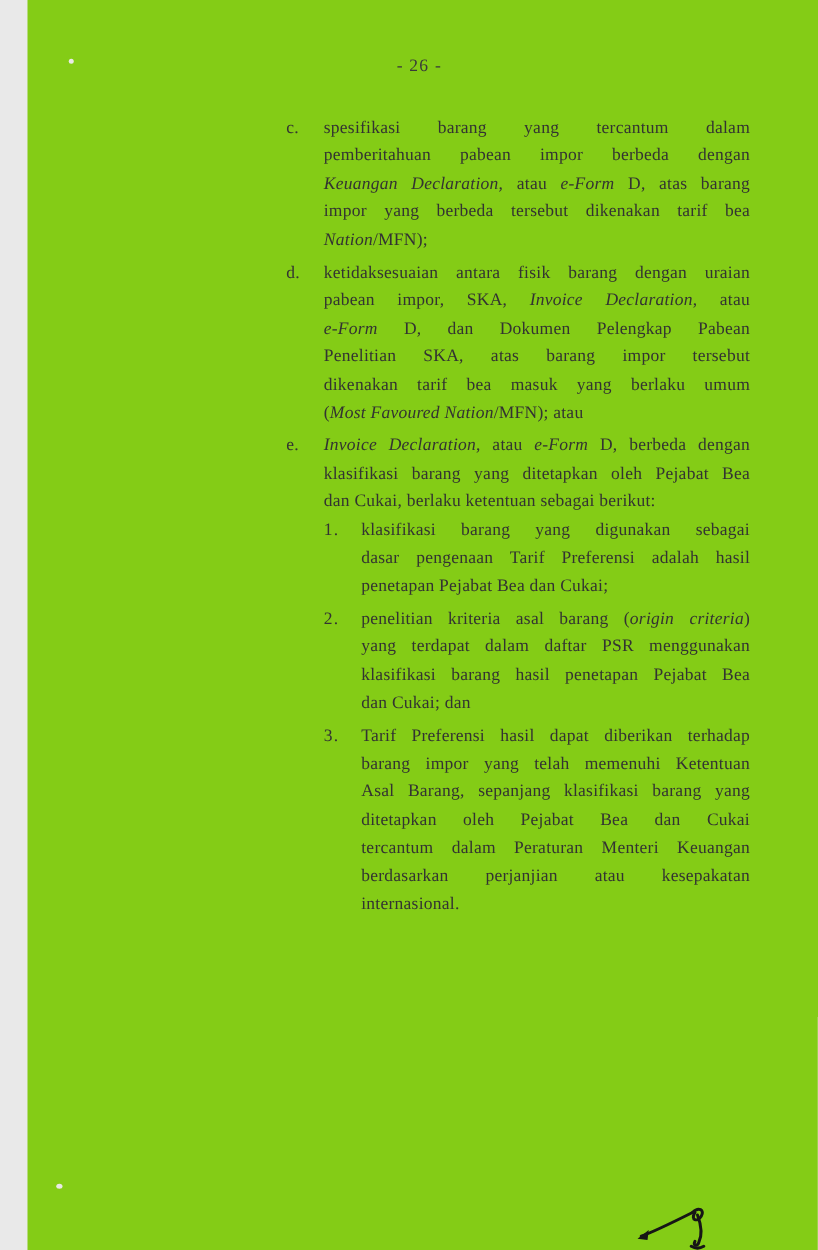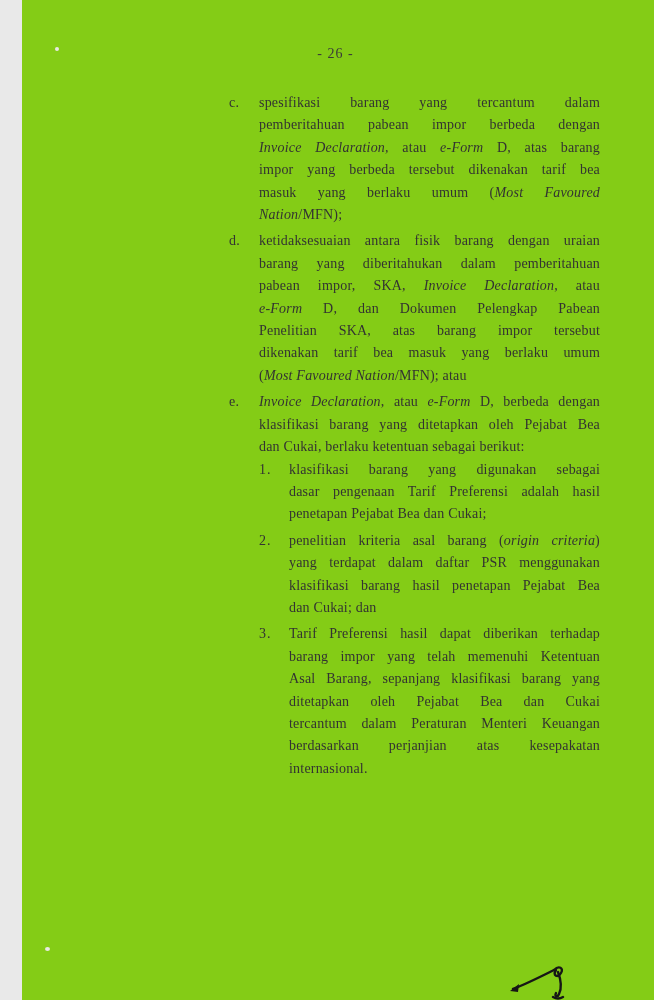--- a/index.html
+++ b/index.html
@@ -56,31 +56,29 @@
 
   <div class="artifact a1"></div>
   <div class="artifact a2"></div>
 
   <div class="content">
       <div class="item">
         <div class="marker">c.</div>
         <div class="body">
           <div class="line">spesifikasi barang yang tercantum dalam</div>
           <div class="line">pemberitahuan pabean impor berbeda dengan</div>
-          <div class="line"><em>Invoice Declaration,</em> atau <em>e-Form</em> D, atas barang</div>
+          <div class="line"><em>Keuangan Declaration,</em> atau <em>e-Form</em> D, atas barang</div>
           <div class="line">impor yang berbeda tersebut dikenakan tarif bea</div>
-          <div class="line">masuk yang berlaku umum (<em>Most Favoured</em></div>
           <div class="line last"><em>Nation</em>/MFN);</div>
         </div>
       </div>
       <div class="item">
         <div class="marker">d.</div>
         <div class="body">
           <div class="line">ketidaksesuaian antara fisik barang dengan uraian</div>
-          <div class="line">barang yang diberitahukan dalam pemberitahuan</div>
           <div class="line">pabean impor, SKA, <em>Invoice Declaration</em>, atau</div>
           <div class="line"><em>e-Form</em> D, dan Dokumen Pelengkap Pabean</div>
           <div class="line">Penelitian SKA, atas barang impor tersebut</div>
           <div class="line">dikenakan tarif bea masuk yang berlaku umum</div>
           <div class="line last">(<em>Most Favoured Nation</em>/MFN); atau</div>
         </div>
       </div>
       <div class="item">
         <div class="marker">e.</div>
         <div class="body">
@@ -105,21 +103,21 @@
             </div>
           </div>
           <div class="subitem">
             <div class="marker">3.</div>
             <div class="body">
               <div class="line">Tarif Preferensi hasil dapat diberikan terhadap</div>
               <div class="line">barang impor yang telah memenuhi Ketentuan</div>
               <div class="line">Asal Barang, sepanjang klasifikasi barang yang</div>
               <div class="line">ditetapkan oleh Pejabat Bea dan Cukai</div>
               <div class="line">tercantum dalam Peraturan Menteri Keuangan</div>
-              <div class="line">berdasarkan perjanjian atas kesepakatan</div>
+              <div class="line">berdasarkan perjanjian atau kesepakatan</div>
               <div class="line last">internasional.</div>
             </div>
           </div>
         </div>
       </div>
     </div>
 
   <span class="footer-url" style="color: rgb(62, 62, 176);">www.jdih.kemenkeu.go.id</span>
 
   <svg class="signature" width="72" height="42" viewBox="0 0 72 42">

